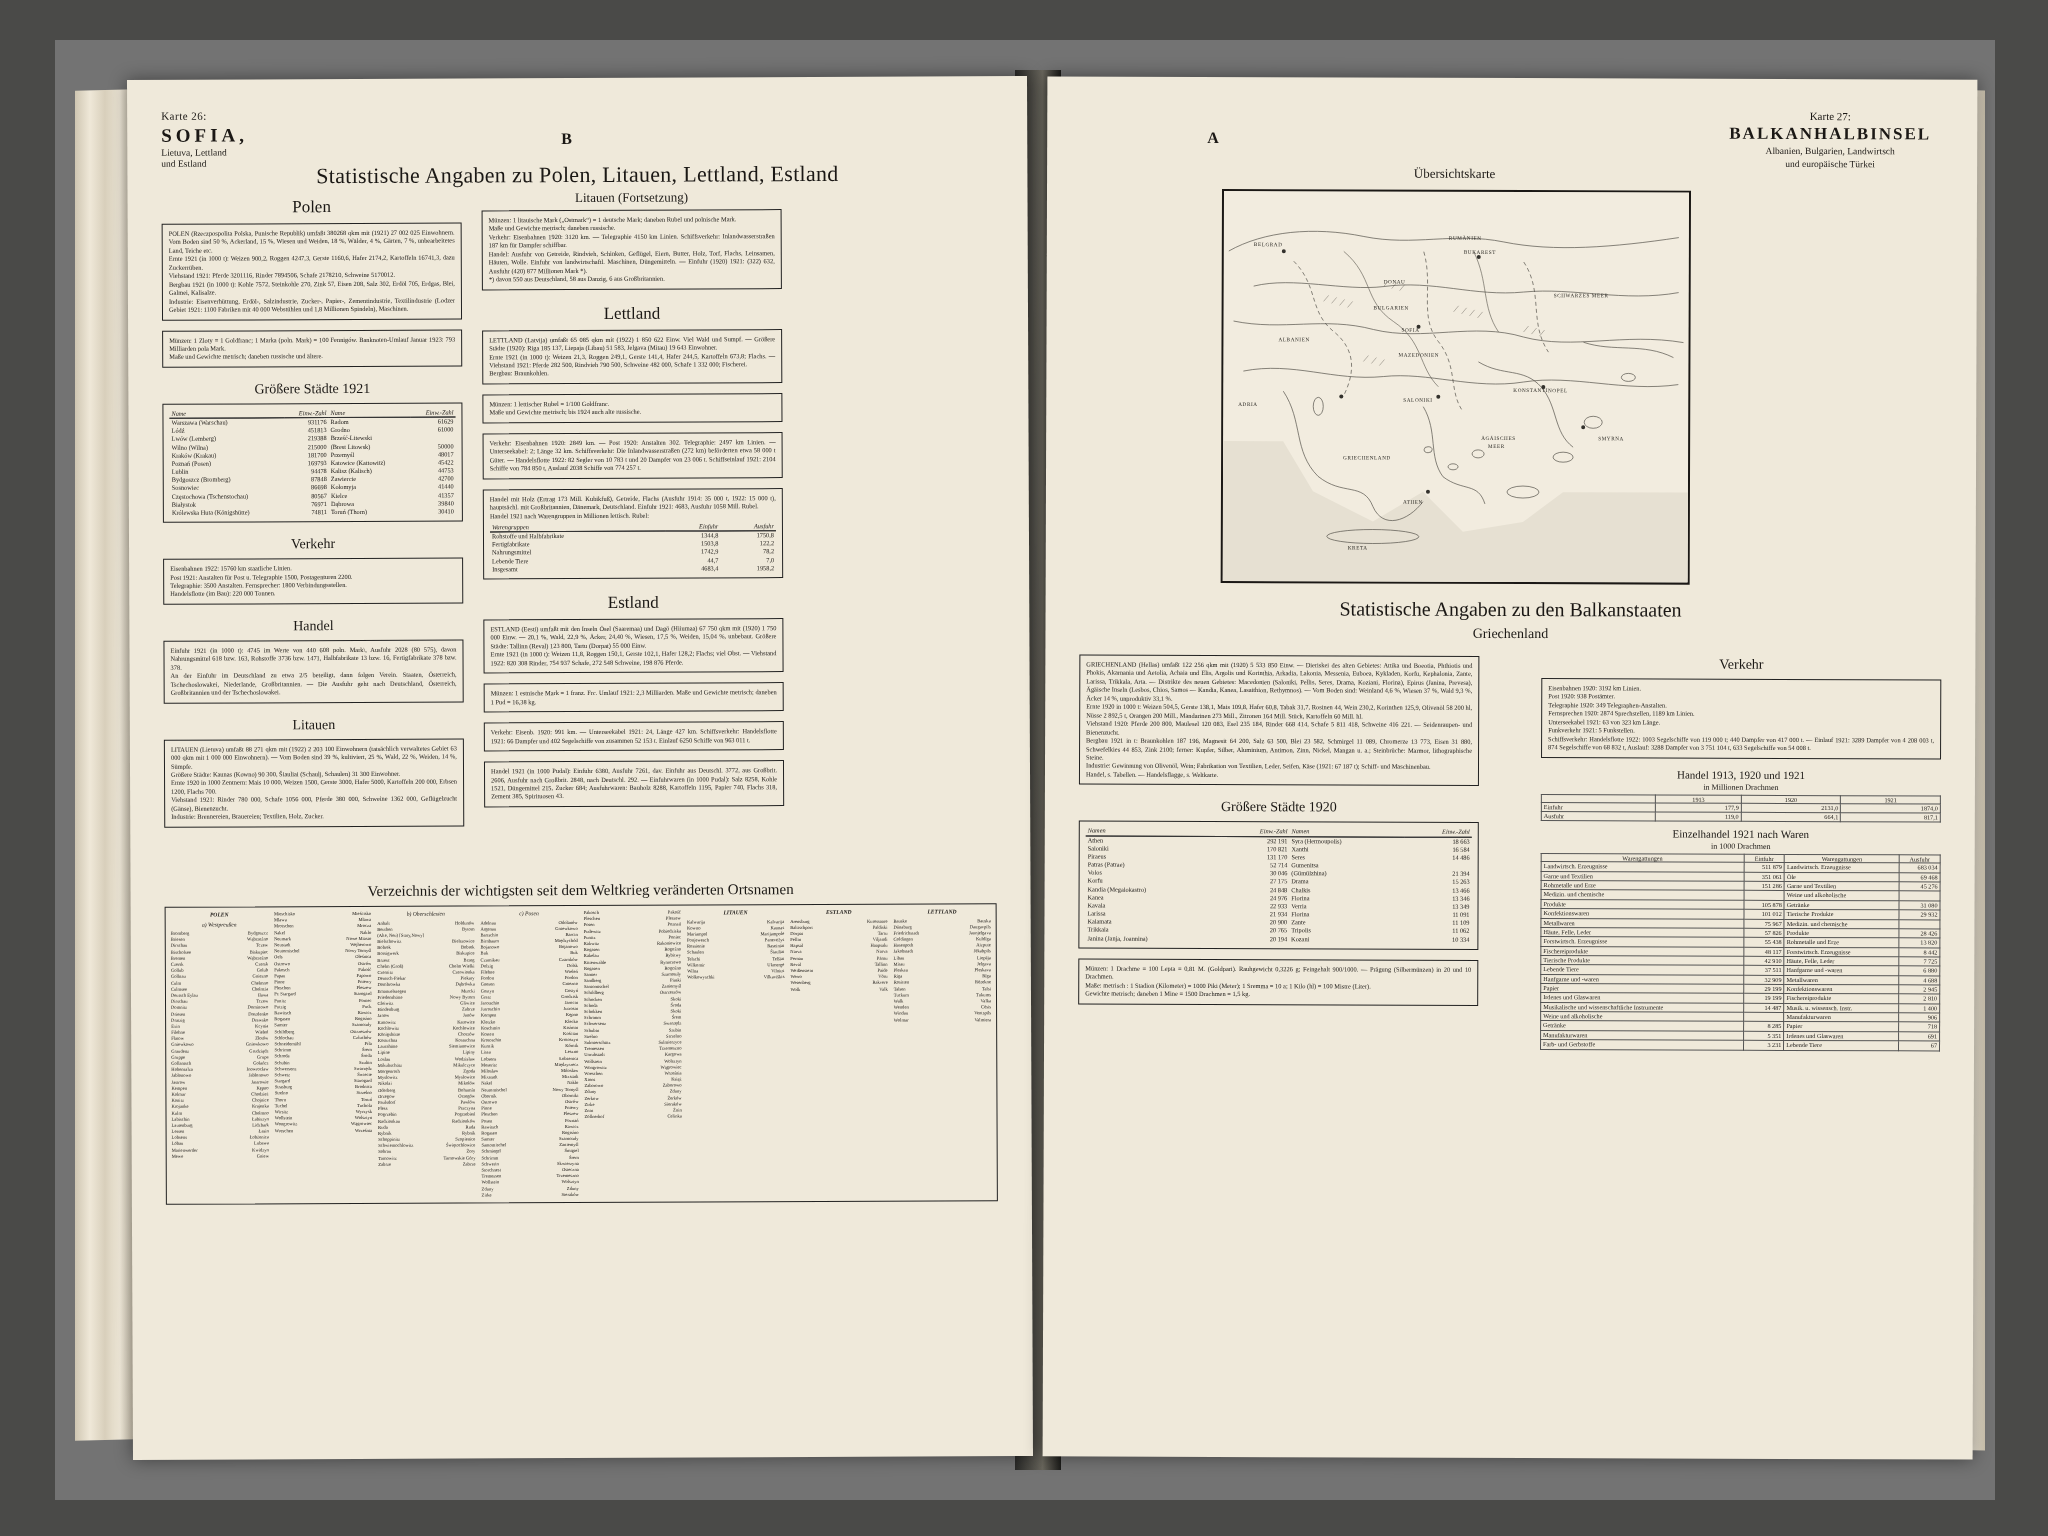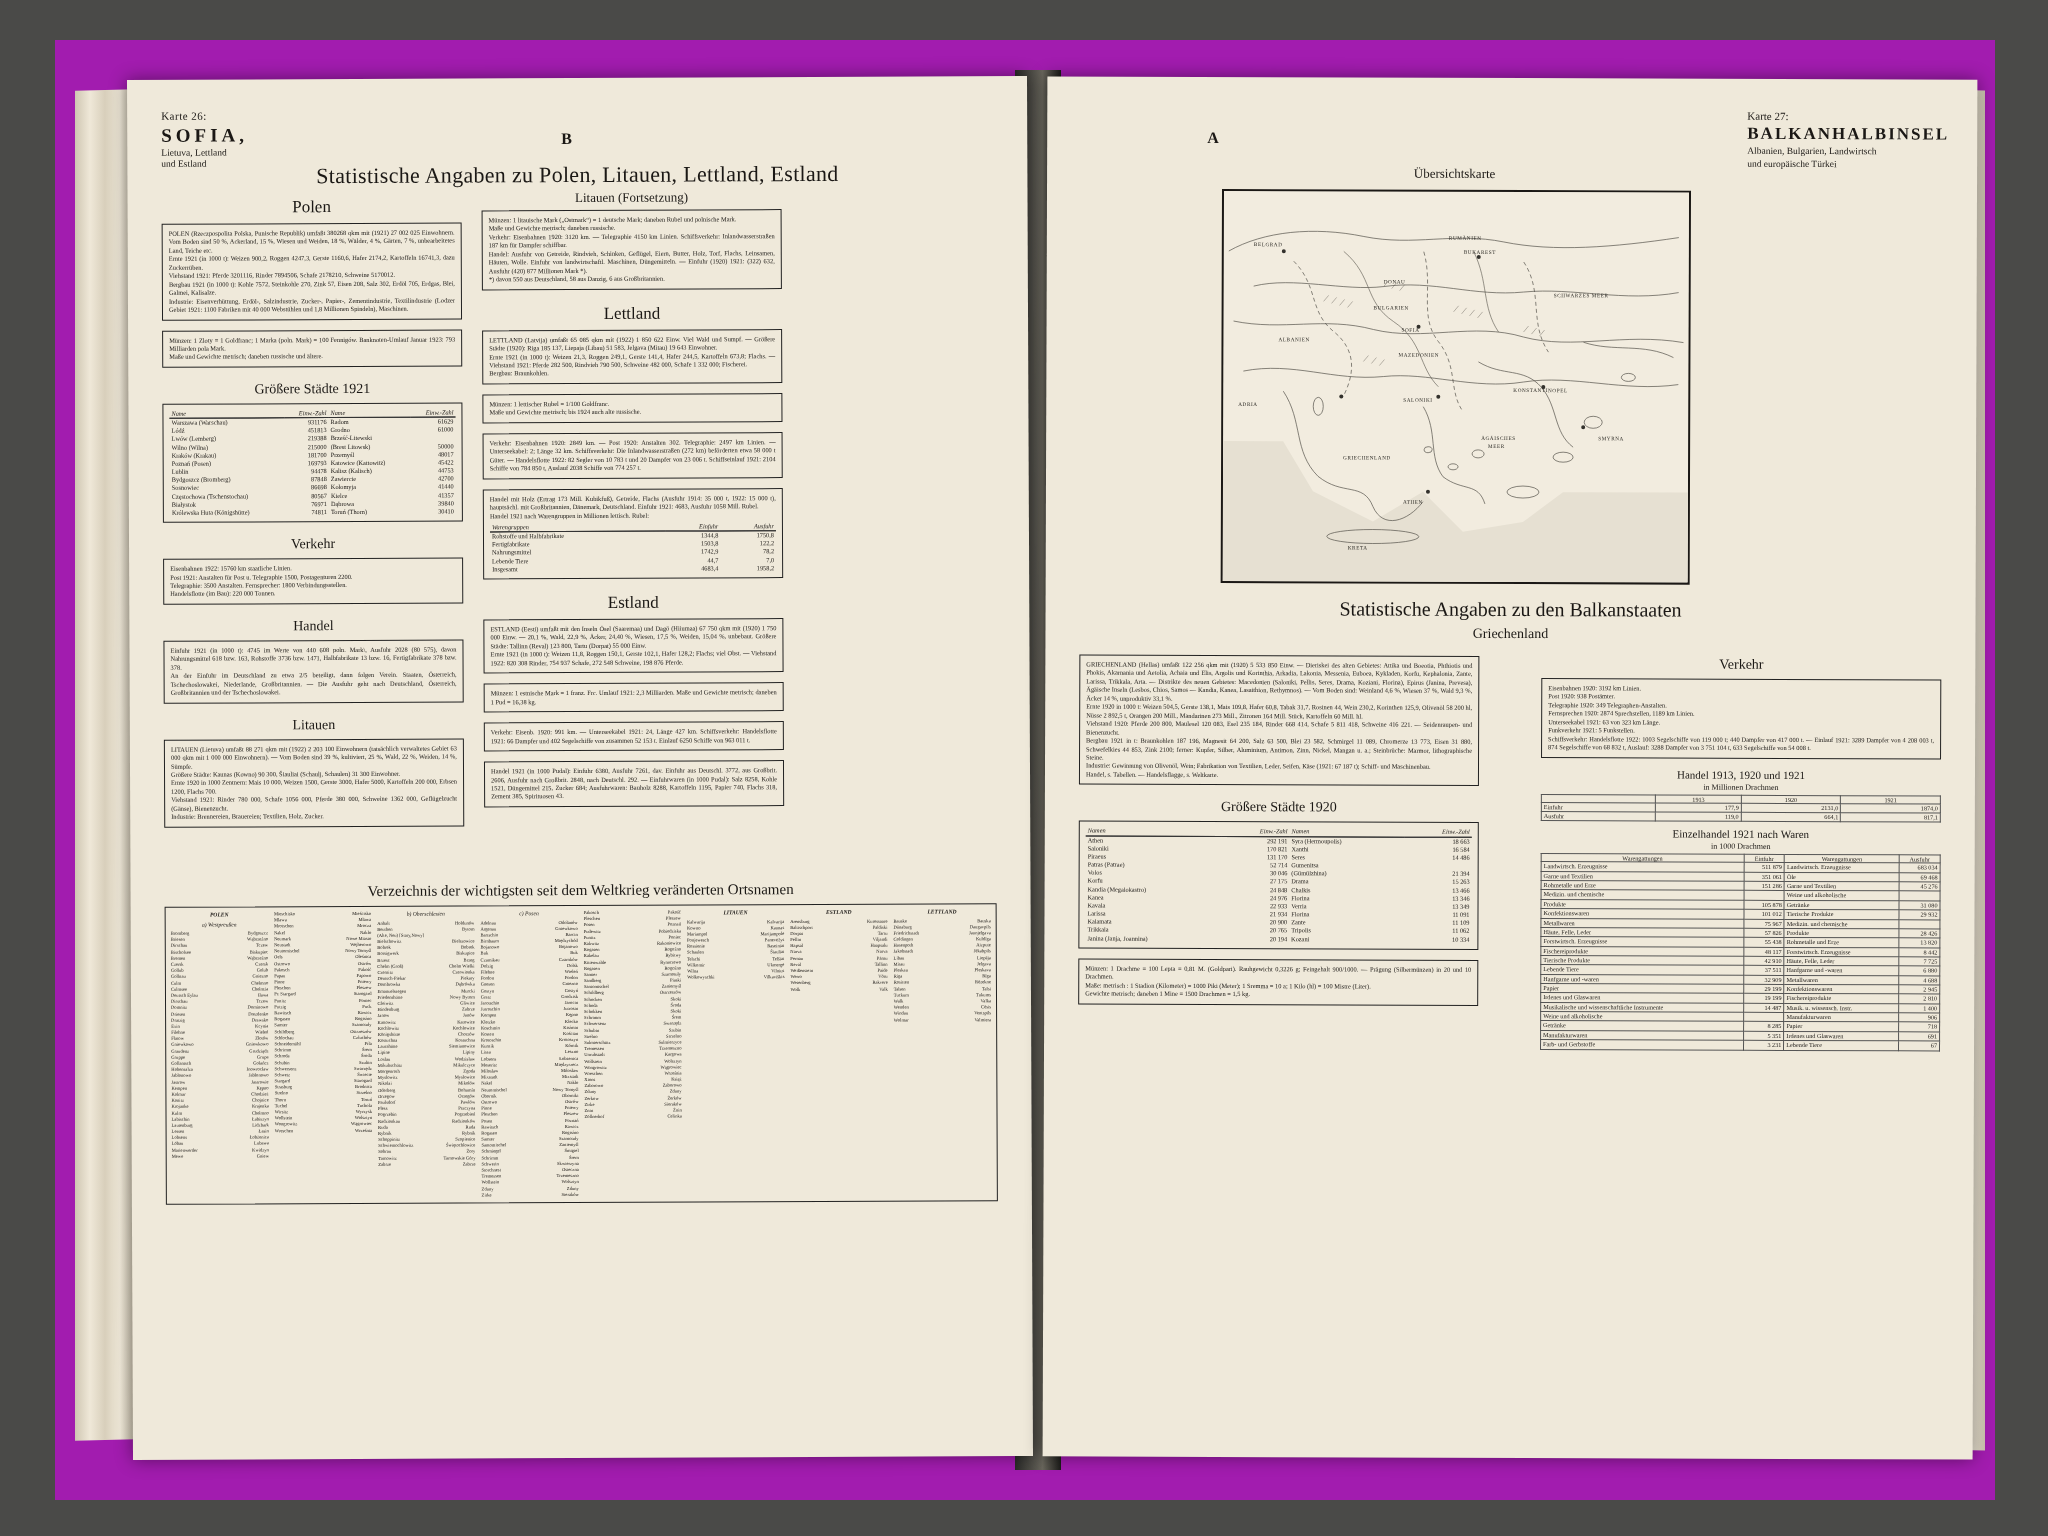--- a/index.html
+++ b/index.html
@@ -6,21 +6,21 @@
   body{
     width:2048px;height:1536px;overflow:hidden;
     background:#4a4a48;
     font-family:"Liberation Serif", serif;
   }
   .stage{position:relative;width:2048px;height:1536px;}
 
   
   .book{
     position:absolute;left:55px;top:40px;width:1940px;height:1460px;
-    background:#a21caf;
+    background:#737373;
   }
   .page-block{
     position:absolute;top:0;height:1460px;
     background:#e9e2d2;
   }
   
   .left-stack{left:20px;width:60px;top:50px;height:1350px;
      background:linear-gradient(to right,#cfc6b2,#efe8d8,#d8cfbb,#f0e9d9,#c9c0ac);
      transform:skewY(-1.2deg);
   }
@@ -40,21 +40,21 @@
     background:linear-gradient(to right,#2a2a28,#58564f 45%,#6a675d 60%,#1b1b19);
   }
 
   .inner{position:absolute;inset:0;padding:28px 34px;box-sizing:border-box;color:#1b1815;}
 
   
   .hdr-left{position:absolute;left:34px;top:30px;line-height:1.25;}
   .hdr-left .karte{font-size:11px;letter-spacing:.5px;}
   .hdr-left .big{font-size:19px;letter-spacing:4px;font-weight:bold;}
   .hdr-left .sub{font-size:9.5px;line-height:1.25;}
-  .hdr-right{position:absolute;right:28px;top:30px;line-height:1.3;text-align:left;}
+  .hdr-right{position:absolute;right:46px;top:30px;line-height:1.3;text-align:center;}
   .hdr-right .karte{font-size:11px;}
   .hdr-right .big{font-size:17px;letter-spacing:2px;font-weight:bold;}
   .hdr-right .sub{font-size:9.5px;}
   .folio{position:absolute;top:52px;font-size:16px;font-weight:bold;}
   .folio.b{left:434px;}
   .folio.a{left:160px;}
 
   h1.title{
     font-size:22px;font-weight:normal;text-align:center;margin:0;
     padding-top:56px;letter-spacing:.3px;

